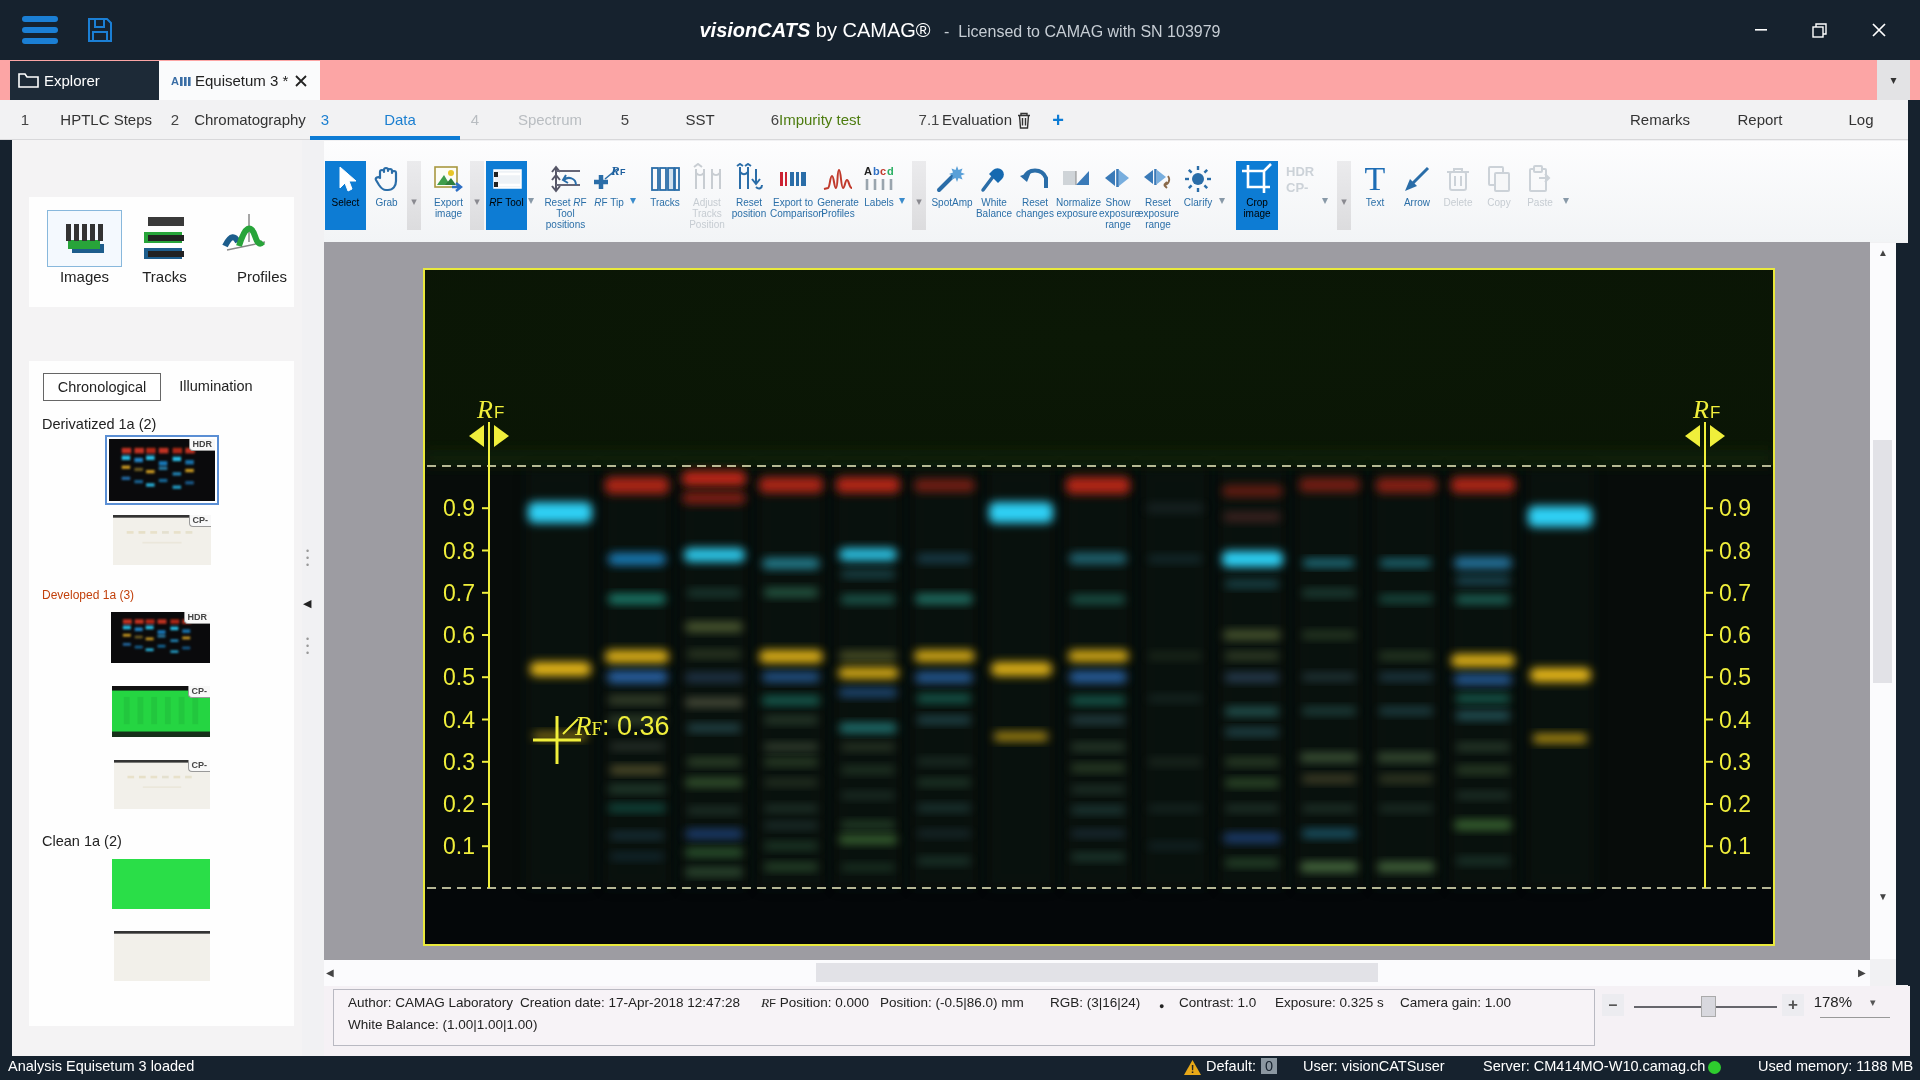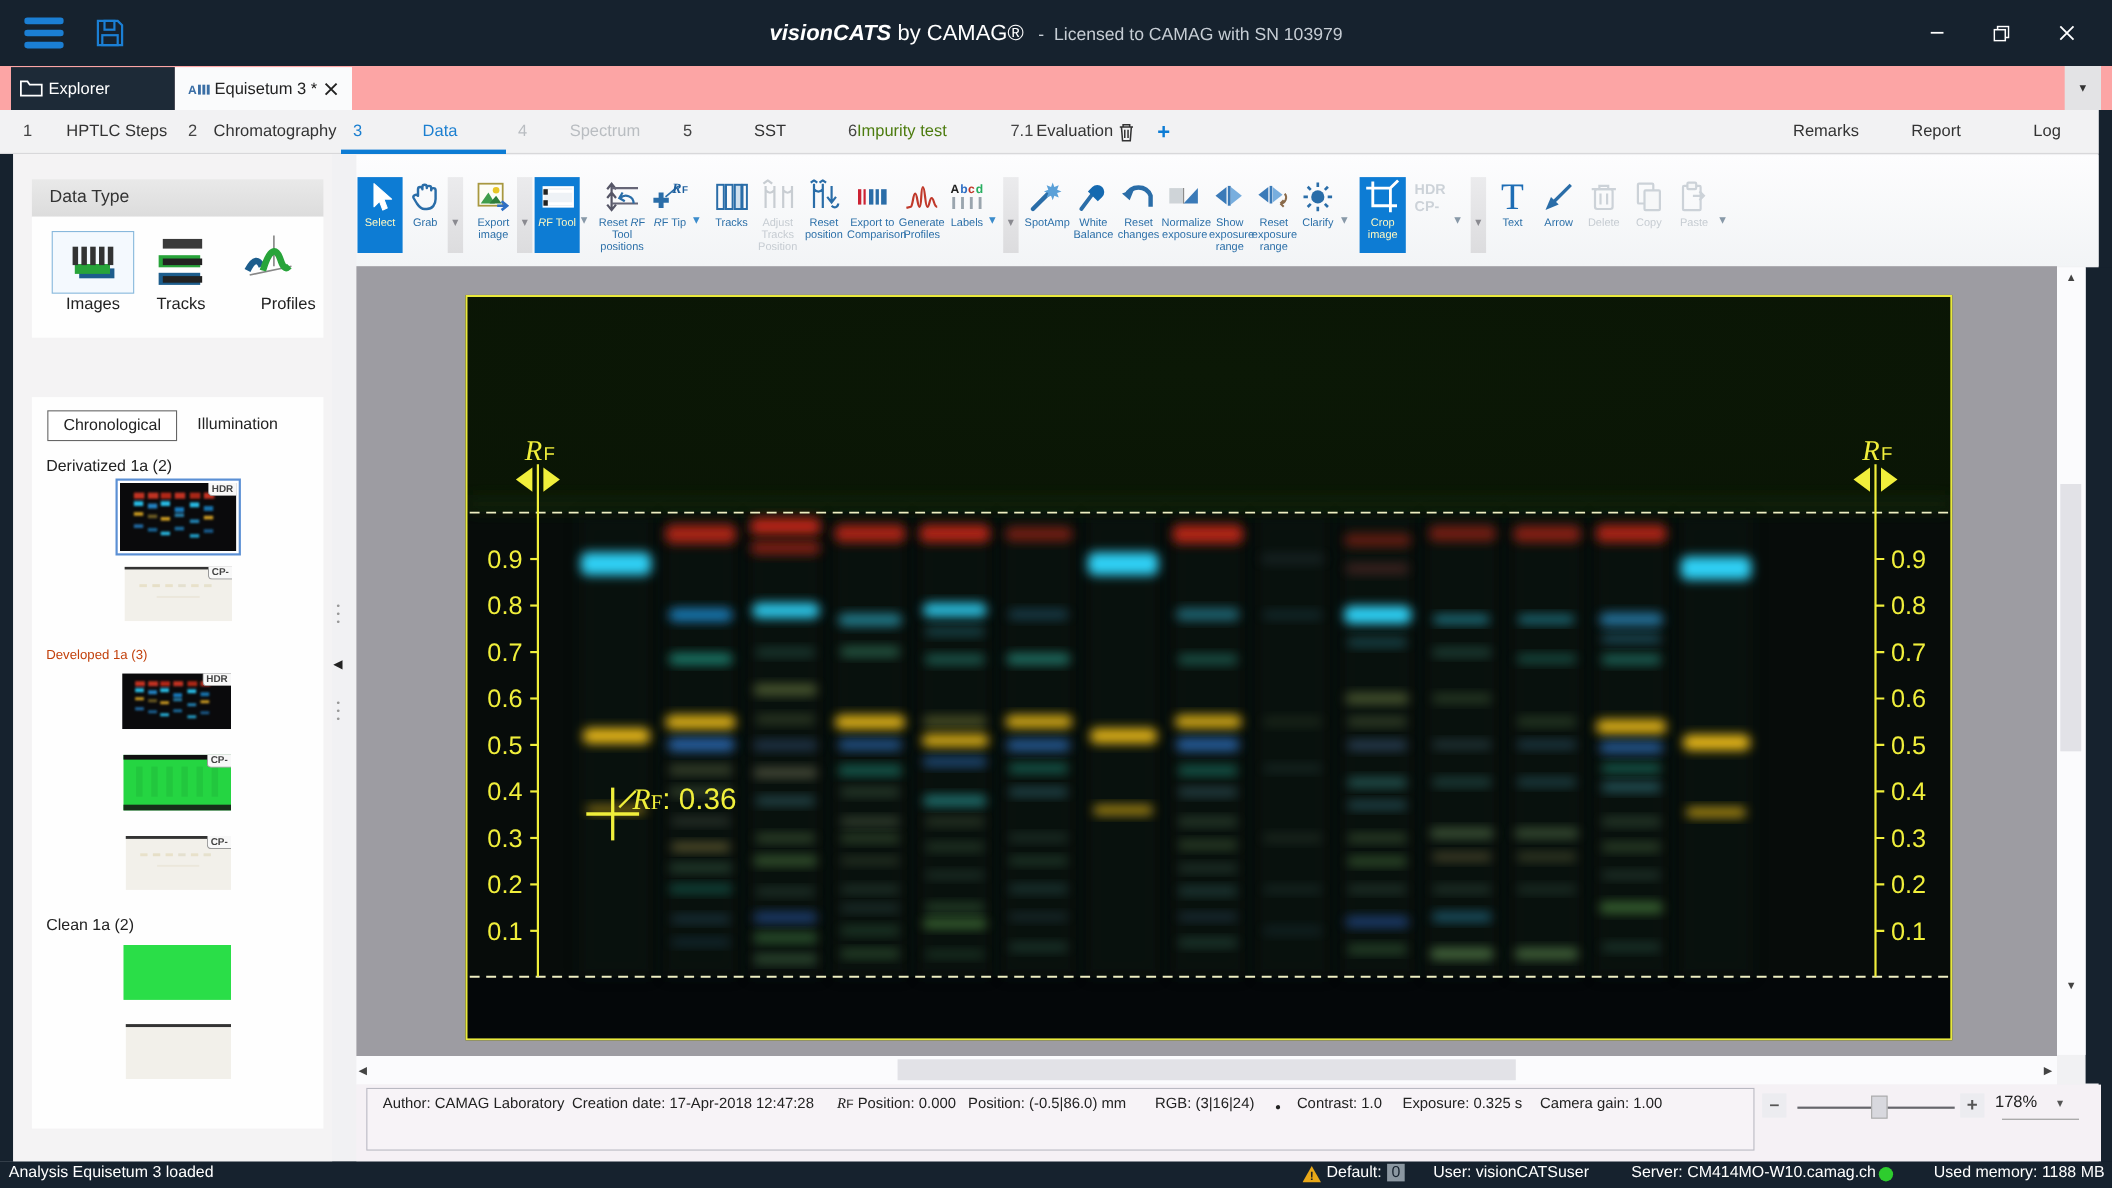--- a/index.html
+++ b/index.html
@@ -6,21 +6,21 @@
 .abs{position:absolute}
 #titlebar{position:absolute;left:0;top:0;width:1920px;height:60px;background:#16222e}
 #tabstrip{position:absolute;left:0;top:60px;width:1920px;height:40px;background:#fca5a5}
 .wbtn{position:absolute;top:0;width:46px;height:60px;color:#fff;display:flex;align-items:center;justify-content:center}
 #navrow{position:absolute;left:0;top:100px;width:1910px;height:40px;background:#f2f2f3;border-bottom:1px solid #d8d8da}
 .nav{position:absolute;top:0;height:40px;line-height:40px;font-size:15px;color:#333}
 #toolbar{position:absolute;left:324px;top:141px;width:1586px;height:101px;background:linear-gradient(#fdfdfe,#f2f4f6)}
 .tbb{position:absolute;top:20px;height:69px;background:transparent;color:#2b6fa8;text-align:center}
 .tbb .tbi{height:34px;display:flex;align-items:center;justify-content:center;padding-top:2px}
 .tbb .tbl{font-size:10px;line-height:11px;padding-top:2px}
-.tbb.act{background:#0d7cd4;color:#fef9c3}
+.tbb.act{background:#0d7cd4;color:#000000}
 .tbb.dis{color:#c6ccd2}
 .tsep{position:absolute;top:20px;height:69px;width:14px;background:linear-gradient(#ebebed,#dcdcde);color:#8a8a90;text-align:center}
 .tsep span{position:absolute;bottom:22px;left:0;right:0;font-size:11px}
 .tdd{position:absolute;top:52px;font-size:12px}
 #sidebar{position:absolute;left:12px;top:140px;width:290px;height:916px;background:#f4f3f4}
 .shead{position:absolute;left:17px;width:265px;height:34px;background:linear-gradient(#e9e9e9,#dcdcdc);font-size:16px;color:#333;line-height:34px;padding-left:16px}
 .swhite{position:absolute;left:17px;width:265px;background:#fefefe}
 #mainarea{position:absolute;left:324px;top:242px;width:1546px;height:718px;background:#9d9ca2}
 #vscroll{position:absolute;left:1870px;top:243px;width:26px;height:716px;background:#fbfbfd}
 #hscroll{position:absolute;left:324px;top:960px;width:1546px;height:26px;background:#fbfbfd}
@@ -396,21 +396,20 @@
           <path d="M14 14 h10 m-4-4 l4 4 -4 4" stroke="#ccd2d8"></path>
         </svg>
       </div>
       <div class="tbl">Paste</div>
     </div>
     <div class="tdd" style="left:1239px;color:#8899a8">▾</div>
   </div>
 <div id="rightedge"></div>
 <div id="rightedge2"></div>
 <div id="sidebar">
-    <div class="shead" style="top:23px">Data Type</div>
     <div class="swhite" style="top:57px;height:110px"></div>
     <div class="abs" style="left:35px;top:70px;width:75px;height:57px;border:1px solid #88b8dc;background:#f4f9fe"></div>
     <svg class="abs" style="left:50px;top:84px" width="46" height="32" viewBox="0 0 46 32">
       <rect x="10" y="20" width="32" height="9" fill="#1d5d8c"></rect>
       <rect x="6" y="16" width="32" height="9" fill="#28a43a"></rect>
       <g fill="#333">
         <rect x="4" y="0" width="5" height="17"></rect>
         <rect x="12" y="0" width="5" height="17"></rect>
         <rect x="20" y="0" width="5" height="17"></rect>
         <rect x="28" y="0" width="5" height="17"></rect>
@@ -845,20 +844,23 @@
         <span style="position:absolute;left:14px">Author: CAMAG Laboratory</span>
         <span style="position:absolute;left:186px">Creation date: 17-Apr-2018 12:47:28</span>
         <span style="position:absolute;left:427px"><i style="font-family:Liberation Serif">R</i><span style="font-size:11px">F</span> Position: 0.000</span>
         <span style="position:absolute;left:546px">Position: (-0.5|86.0) mm</span>
         <span style="position:absolute;left:716px">RGB: (3|16|24)</span>
         <span style="position:absolute;left:825px;font-size:9px;top:3px">●</span>
         <span style="position:absolute;left:845px">Contrast: 1.0</span>
         <span style="position:absolute;left:941px">Exposure: 0.325 s</span>
         <span style="position:absolute;left:1066px">Camera gain: 1.00</span>
       </div>
+        <div style="position:relative;height:24px;line-height:22px">
+        <span style="position:absolute;left:14px">White Balance: (1.00|1.00|1.00)</span>
+      </div>
       </div>
       <div class="abs" style="left:1278px;top:8px;width:22px;height:22px;background:#ececf0;color:#555;text-align:center;line-height:22px;font-weight:bold;font-size:16px">–</div>
       <div class="abs" style="left:1310px;top:20px;width:143px;height:2px;background:#66666c"></div>
       <div class="abs" style="left:1377px;top:10px;width:15px;height:21px;background:#d8d8de;border:1px solid #aaa"></div>
       <div class="abs" style="left:1458px;top:8px;width:22px;height:22px;background:#ececf0;color:#555;text-align:center;line-height:22px;font-weight:bold;font-size:17px">+</div>
       <div class="abs" style="left:1480px;top:7px;width:48px;font-size:15px;color:#222;text-align:right">178%</div>
       <div class="abs" style="left:1546px;top:10px;color:#555;font-size:11px">▾</div>
       <div class="abs" style="left:1496px;top:31px;width:70px;height:1px;background:#999"></div>
     </div>
 

